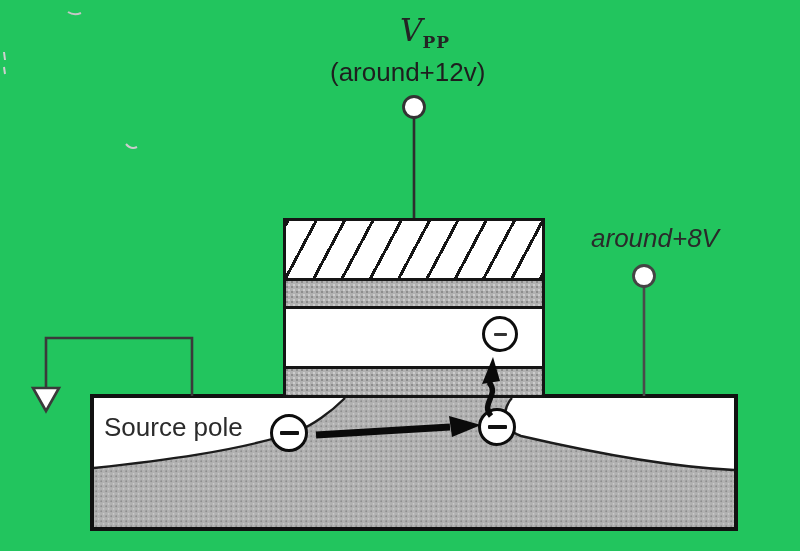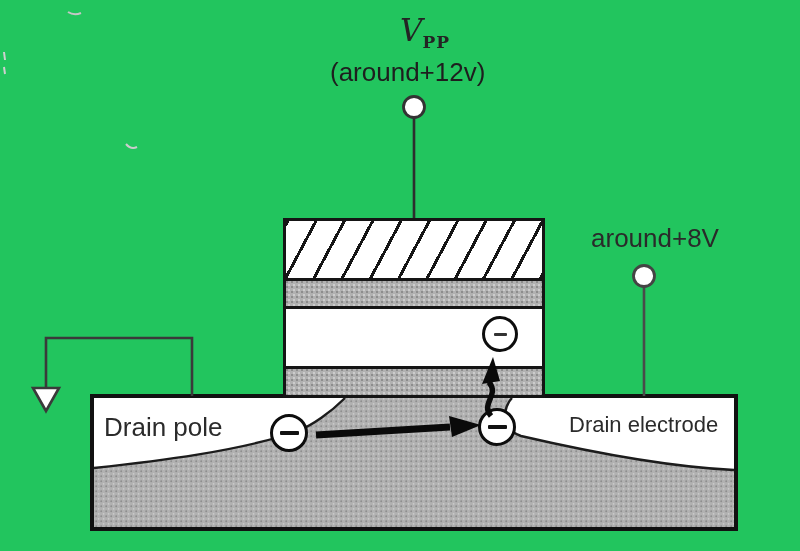--- a/index.html
+++ b/index.html
@@ -48,21 +48,21 @@
   .e-drain{left:478px;top:408px;}
   .e-float{left:196px;top:95px;} 
 
   
   .lbl{position:absolute;white-space:nowrap;color:#242424;}
   .vpp{left:340px;top:12px;width:170px;text-align:center;}
   .vpp .v{font-family:"DejaVu Serif",serif;font-style:italic;font-size:31px;font-weight:500;}
   .vpp .vsub{font-family:"DejaVu Serif",serif;font-size:17px;font-weight:600;
              position:relative;top:7px;letter-spacing:1px;}
   .vpp-note{left:330px;top:57px;width:190px;font-size:26px;color:#1e1e1e;}
-  .v8{left:575px;top:223px;width:160px;text-align:center;font-size:26px;color:#2a2a2a;}
+  .v8{left:575px;top:223px;width:160px;text-align:center;font-size:26px;color:#2a2a2a;font-style:italic;}
   .src{left:104px;top:412px;font-size:26px;color:#2b2b2b;}
   .drn{left:569px;top:412px;width:142px;text-align:center;font-size:22px;color:#2b2b2b;}
 </style>
 </head>
 <body>
 
 <div class="canvas">
 
   <svg class="layer-svg" width="800" height="551" viewBox="0 0 800 551">
     <defs>
@@ -121,16 +121,15 @@
       <path d="M 491,416 C 480,403 500,396 489,382" fill="none" stroke="#0a0a0a" stroke-width="5.5"></path>
       <polygon points="493,357 482,384 500,381" fill="#0a0a0a"></polygon>
     </g>
   </svg>
 
   <div class="lbl vpp">
     <span class="v">V</span><span class="vsub">PP</span>
   </div>
   <div class="lbl vpp-note">(around+12v)</div>
   <div class="lbl v8">around+8V</div>
-  <div class="lbl src">Drain pole</div>
-  <div class="lbl drn">Drain electrode</div>
+  <div class="lbl src">Source pole</div>
 
 </div>
 
 </body></html>

